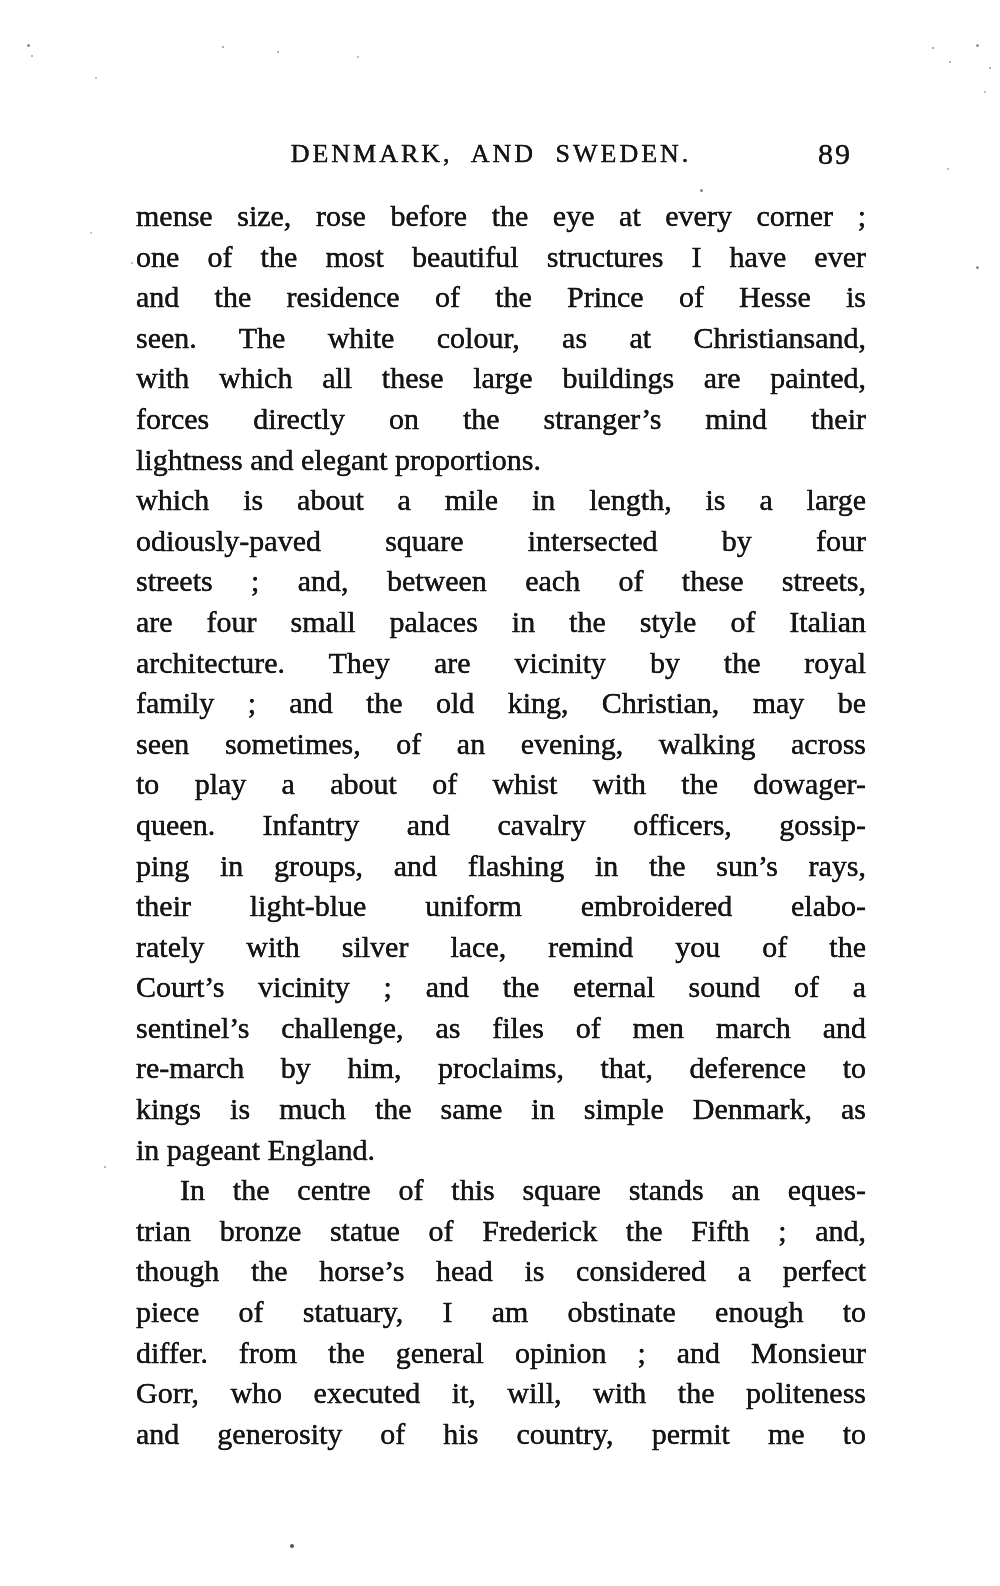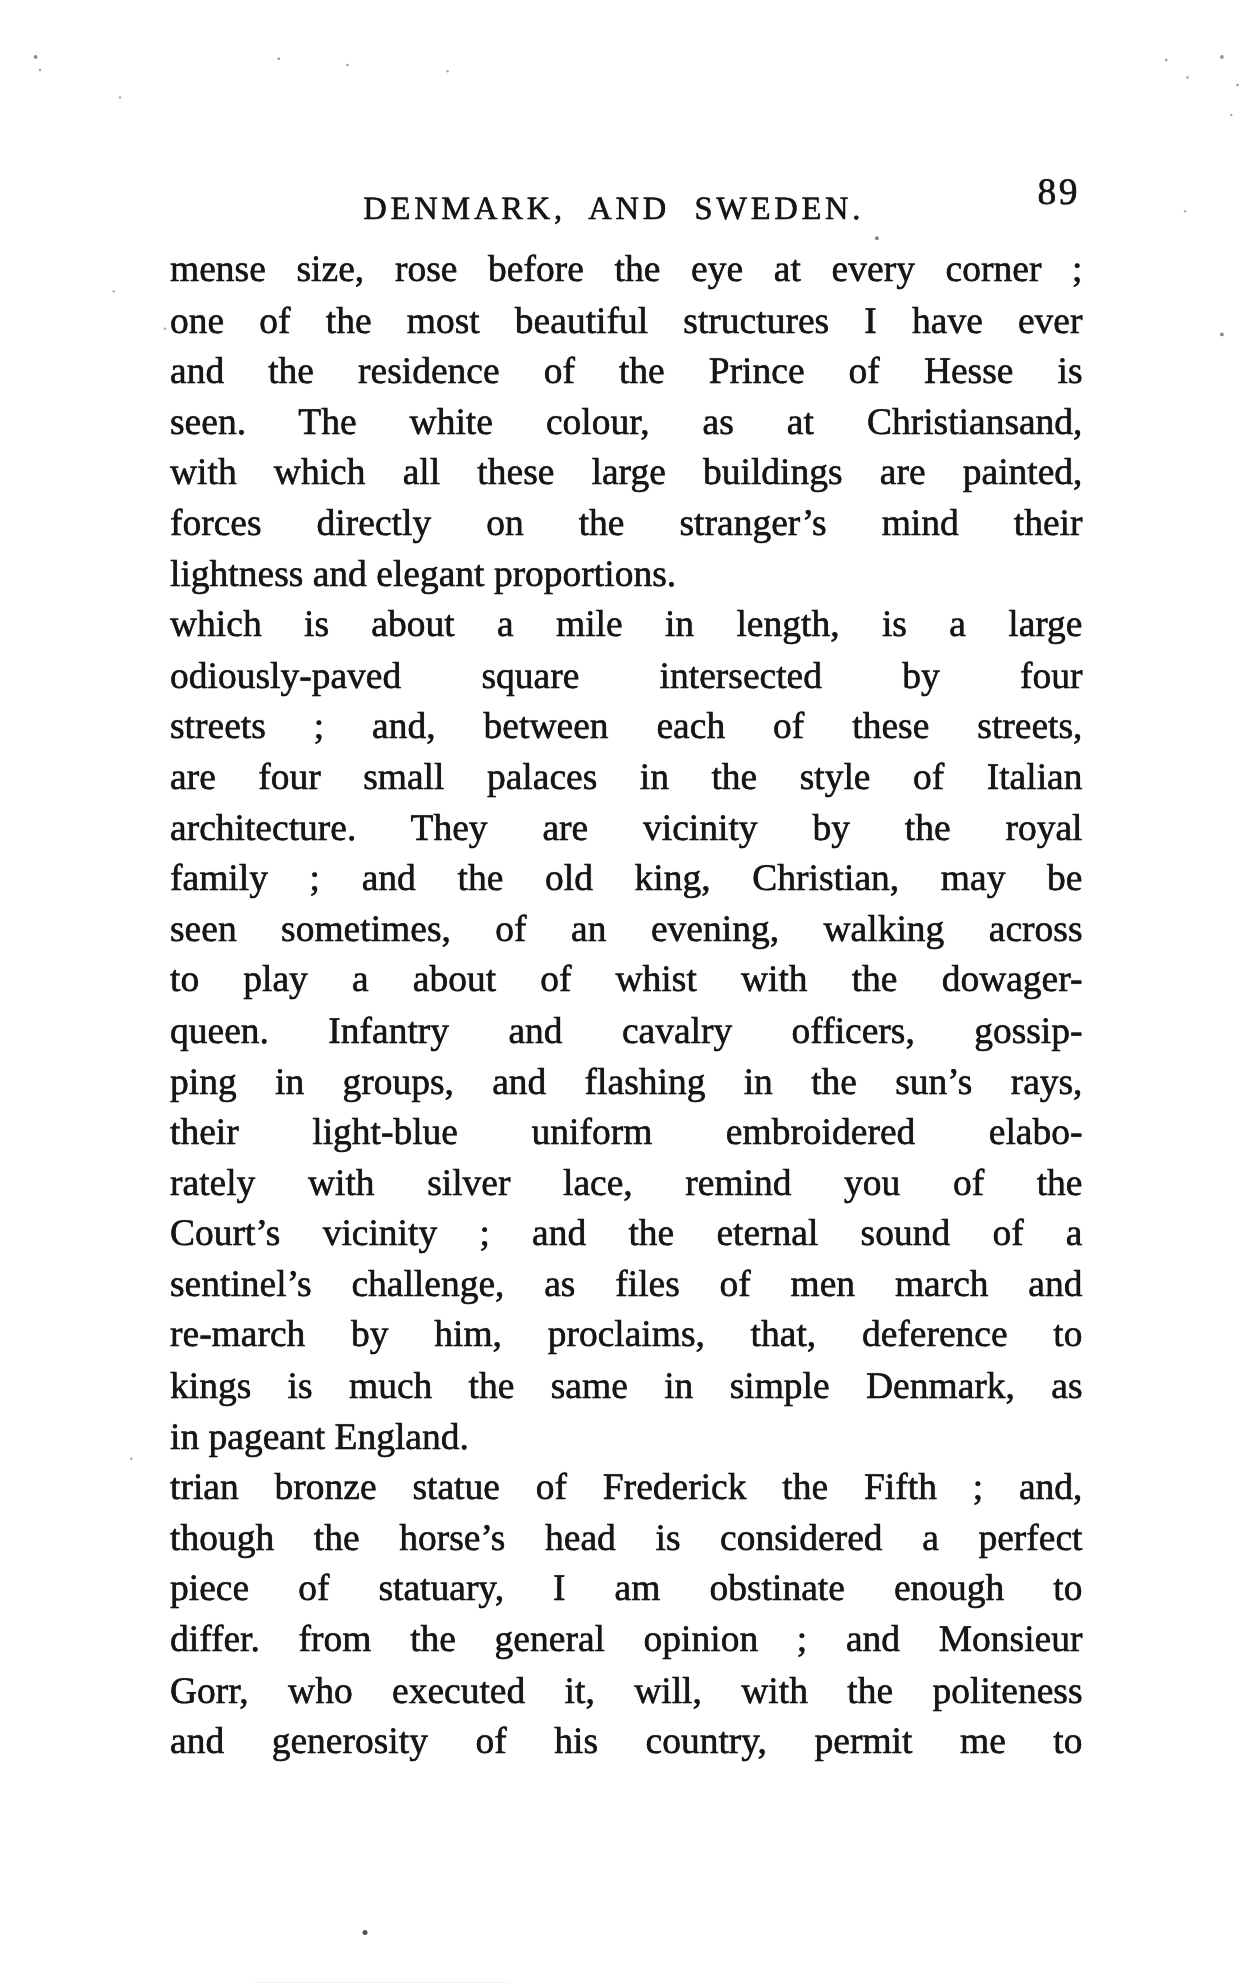--- a/index.html
+++ b/index.html
@@ -21,31 +21,31 @@
   .running-head {
     position: absolute;
     top: 139px;
     left: 136px;
     width: 730px;
     height: 42px;
   }
   .running-title {
     position: absolute;
     left: 50%;
-    top: 13px;
+    top: 0;
     transform: translateX(calc(-50% - 10px));
     font-size: 26px;
     letter-spacing: 3px;
     word-spacing: 10px;
     white-space: nowrap;
     text-align: right;
   }
   .page-num {
     position: absolute;
-    right: 2px;
+    right: 14px;
     top: -2px;
     font-size: 30px;
     letter-spacing: 2px;
   }
   .body-text {
     position: absolute;
     top: 196px;
     left: 136px;
     width: 730px;
   }
@@ -100,20 +100,21 @@
         <div class="line">ping in groups, and flashing in the sun’s rays,</div>
         <div class="line">their light-blue uniform embroidered elabo-</div>
         <div class="line">rately with silver lace, remind you of the</div>
         <div class="line">Court’s vicinity ; and the eternal sound of a</div>
         <div class="line">sentinel’s challenge, as files of men march and</div>
         <div class="line">re-march by him, proclaims, that, deference to</div>
         <div class="line">kings is much the same in simple Denmark, as</div>
         <div class="line end">in pageant England.</div>
       </div>
       <div class="paragraph">
+        <div class="line indent">In the centre of this square stands an eques-</div>
         <div class="line">trian bronze statue of Frederick the Fifth ; and,</div>
         <div class="line">though the horse’s head is considered a perfect</div>
         <div class="line">piece of statuary, I am obstinate enough to</div>
         <div class="line">differ. from the general opinion ; and Monsieur</div>
         <div class="line">Gorr, who executed it, will, with the politeness</div>
         <div class="line">and generosity of his country, permit me to</div>
       </div>
     </main>
 
   <div id="speckles"></div>

